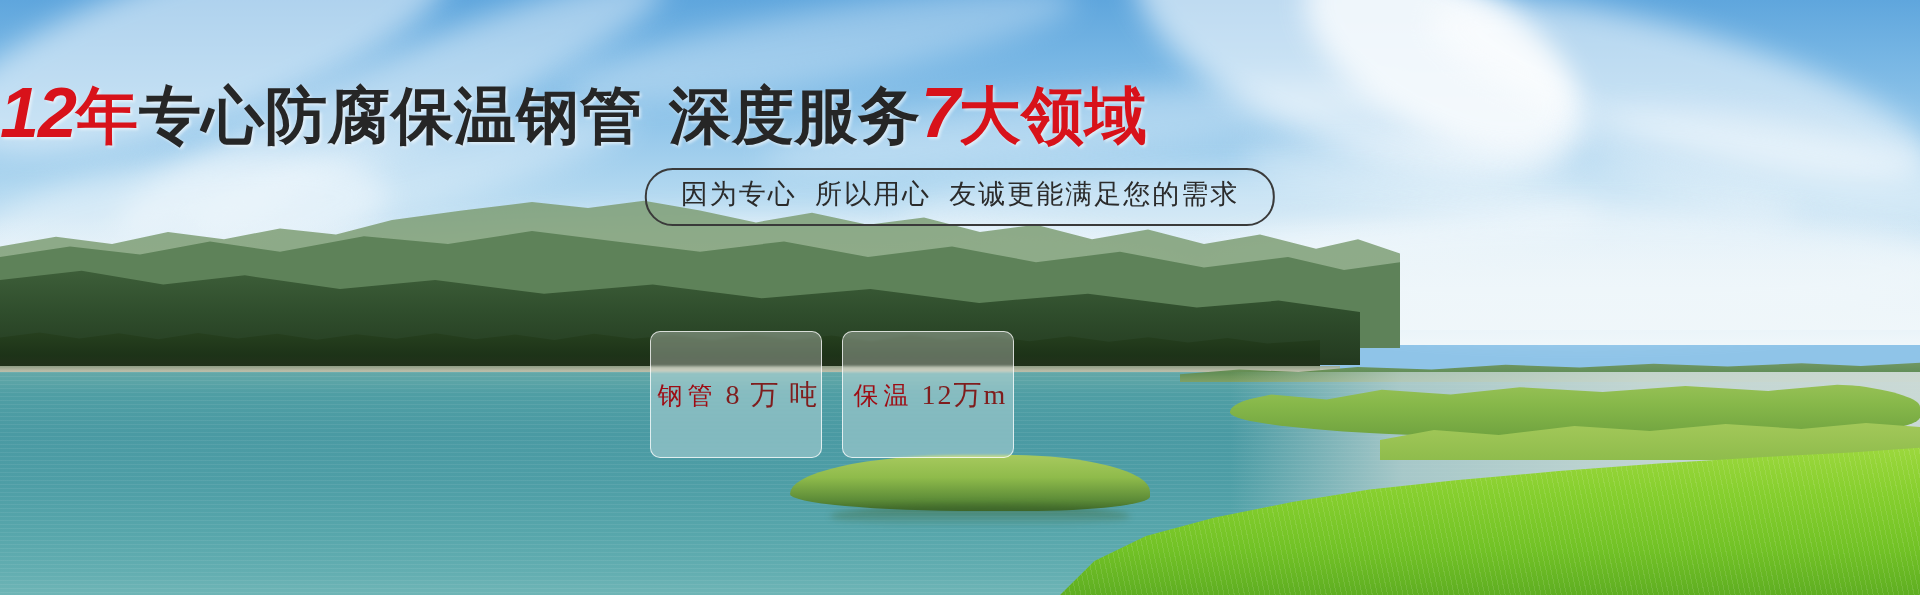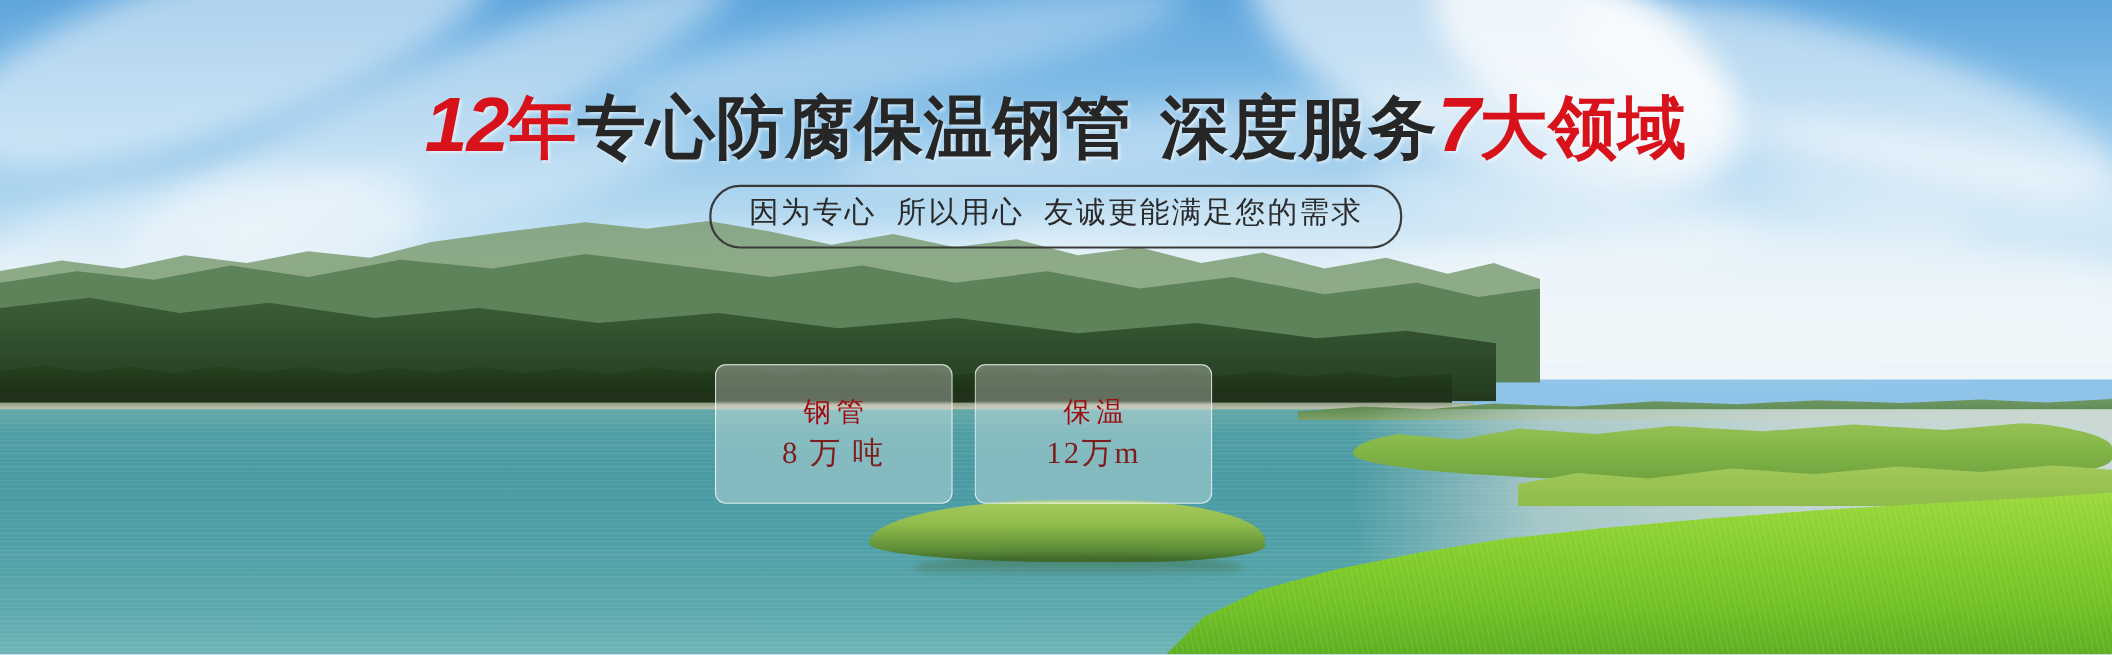--- a/index.html
+++ b/index.html
@@ -167,21 +167,20 @@
   .grass-bl{
     position:absolute; left:0; top:560px; width:240px; height:40px;
     background:linear-gradient(to bottom,#8ec83a,#64ad24);
     clip-path:polygon(0 100%,10% 60%,24% 78%,40% 52%,58% 70%,74% 46%,88% 62%,100% 40%,100% 100%);
     opacity:.0;
   }
 
   
   .headline{
     position:absolute; left:0; top:80px; width:1920px;
-    text-align:center;
     white-space:nowrap;
     font-family:"Liberation Sans","DejaVu Sans",sans-serif;
     font-weight:bold;
     font-size:62px;
     line-height:66px;
     letter-spacing:1px;
     color:#262626;
     text-shadow:2px 2px 3px rgba(255,255,255,.55);
   }
   .headline .red{ color:#d8121a; }
@@ -212,27 +211,27 @@
 
   
   .cards{
     position:absolute;
     left:650px;
     top:331px;
     display:flex;
     gap:20px;
   }
   .card{
-    width:216px;
+    width:172px;
     height:127px;
     border:1px solid rgba(255,255,255,.75);
     border-radius:10px;
     background:rgba(255,255,255,.30);
     display:flex;
-    flex-direction:column;
+    flex-direction:row;
     align-items:center;
     justify-content:center;
     gap:8px;
     backdrop-filter:blur(1px);
   }
   .card .ttl{
     color:#9e0b12;
     font-size:25px;
     line-height:28px;
     letter-spacing:5px;

